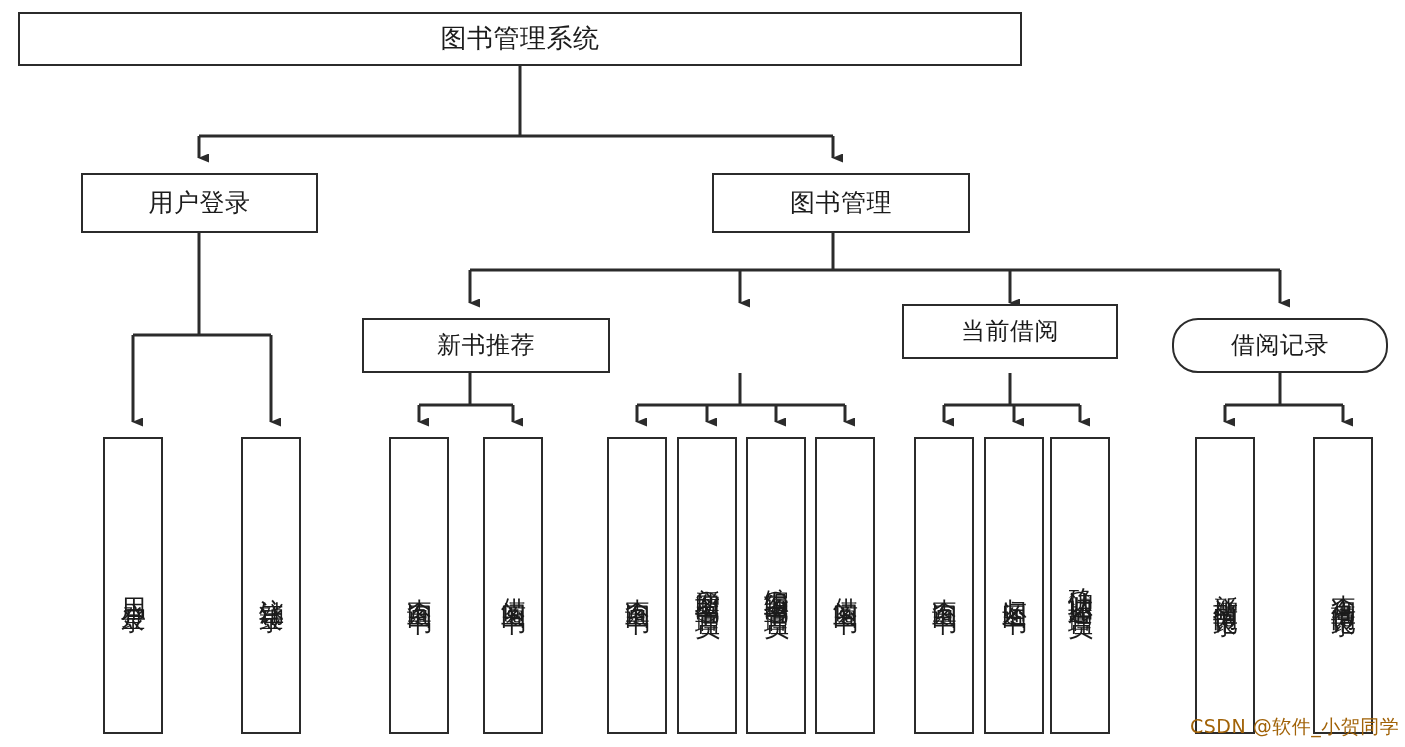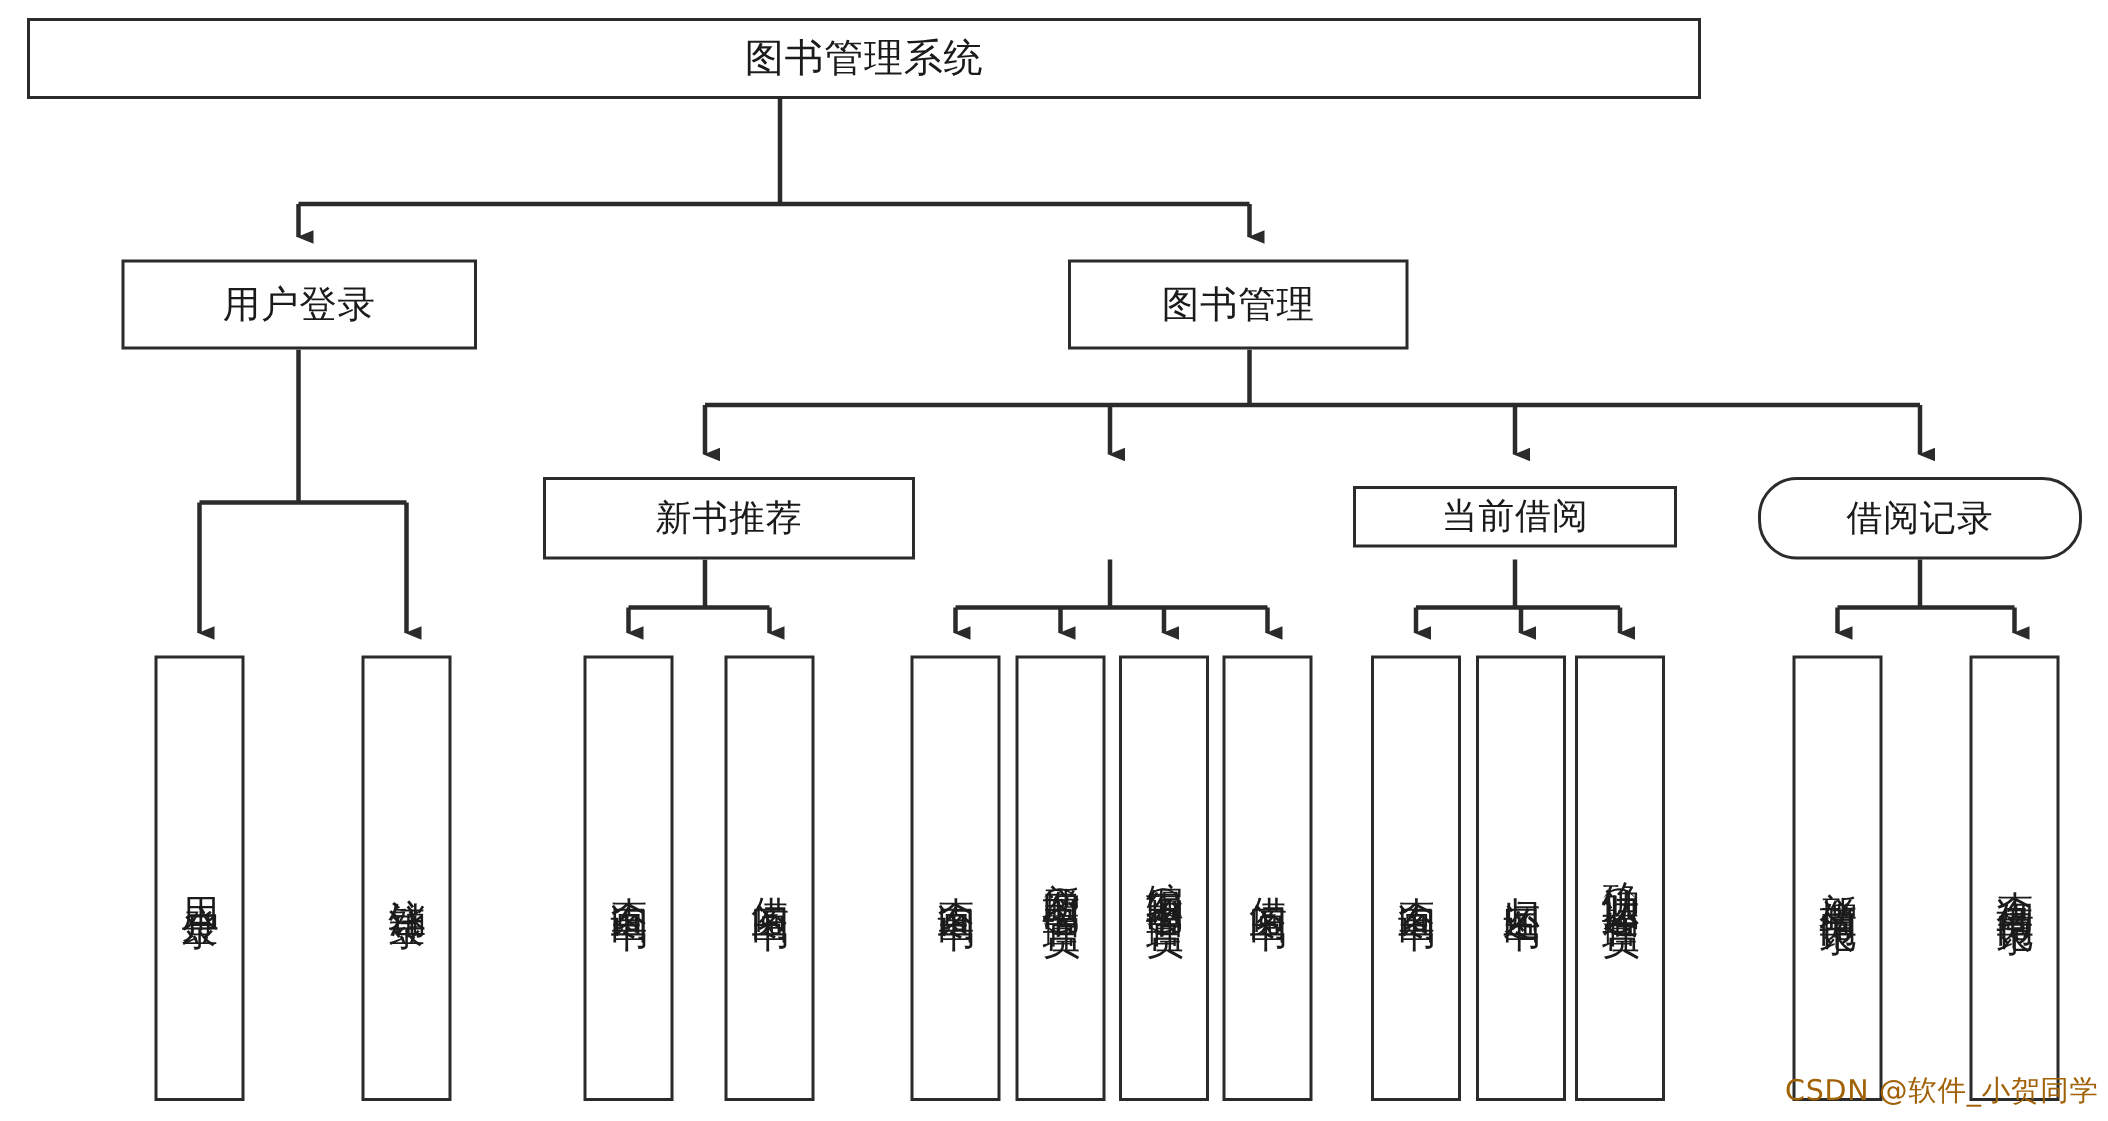--- a/index.html
+++ b/index.html
@@ -120,38 +120,38 @@
       <path d="M1014,405 L1014,422" marker-end="url(#arrowhead)"></path>
       <path d="M1080,405 L1080,422" marker-end="url(#arrowhead)"></path>
 
       <path d="M1280,373 L1280,405"></path>
       <path d="M1225,405 L1343,405"></path>
       <path d="M1225,405 L1225,422" marker-end="url(#arrowhead)"></path>
       <path d="M1343,405 L1343,422" marker-end="url(#arrowhead)"></path>
     </g>
   </svg>
 
-  <div class="node horizontal level1" style="left:18px; top:12px; width:1116px; height:54px;font-family:Liberation Serif, serif;">
+  <div class="node horizontal level1" style="left:18px; top:12px; width:1004px; height:54px;">
     <span class="node-label">图书管理系统</span>
   </div>
 
   <div class="node horizontal level2" style="left:81px; top:173px; width:237px; height:60px;">
     <span class="node-label">用户登录</span>
   </div>
 
-  <div class="node horizontal level2" style="left:712px; top:173px; width:227px; height:60px;">
+  <div class="node horizontal level2" style="left:712px; top:173px; width:258px; height:60px;">
     <span class="node-label">图书管理</span>
   </div>
 
   <div class="node horizontal level3" style="left:362px; top:318px; width:248px; height:55px;">
     <span class="node-label">新书推荐</span>
   </div>
 
 
-  <div class="node horizontal level3" style="left:902px; top:324px; width:216px; height:41px;">
+  <div class="node horizontal level3" style="left:902px; top:304px; width:216px; height:55px;">
     <span class="node-label">当前借阅</span>
   </div>
 
   <div class="node horizontal level3" style="left:1172px; top:318px; width:216px; height:55px;border-radius:26px;">
     <span class="node-label">借阅记录</span>
   </div>
 
   <div class="node leaf" style="left:103px; top:437px; width:60px; height:297px;">
     <span class="node-label">用户登录</span>
   </div>

